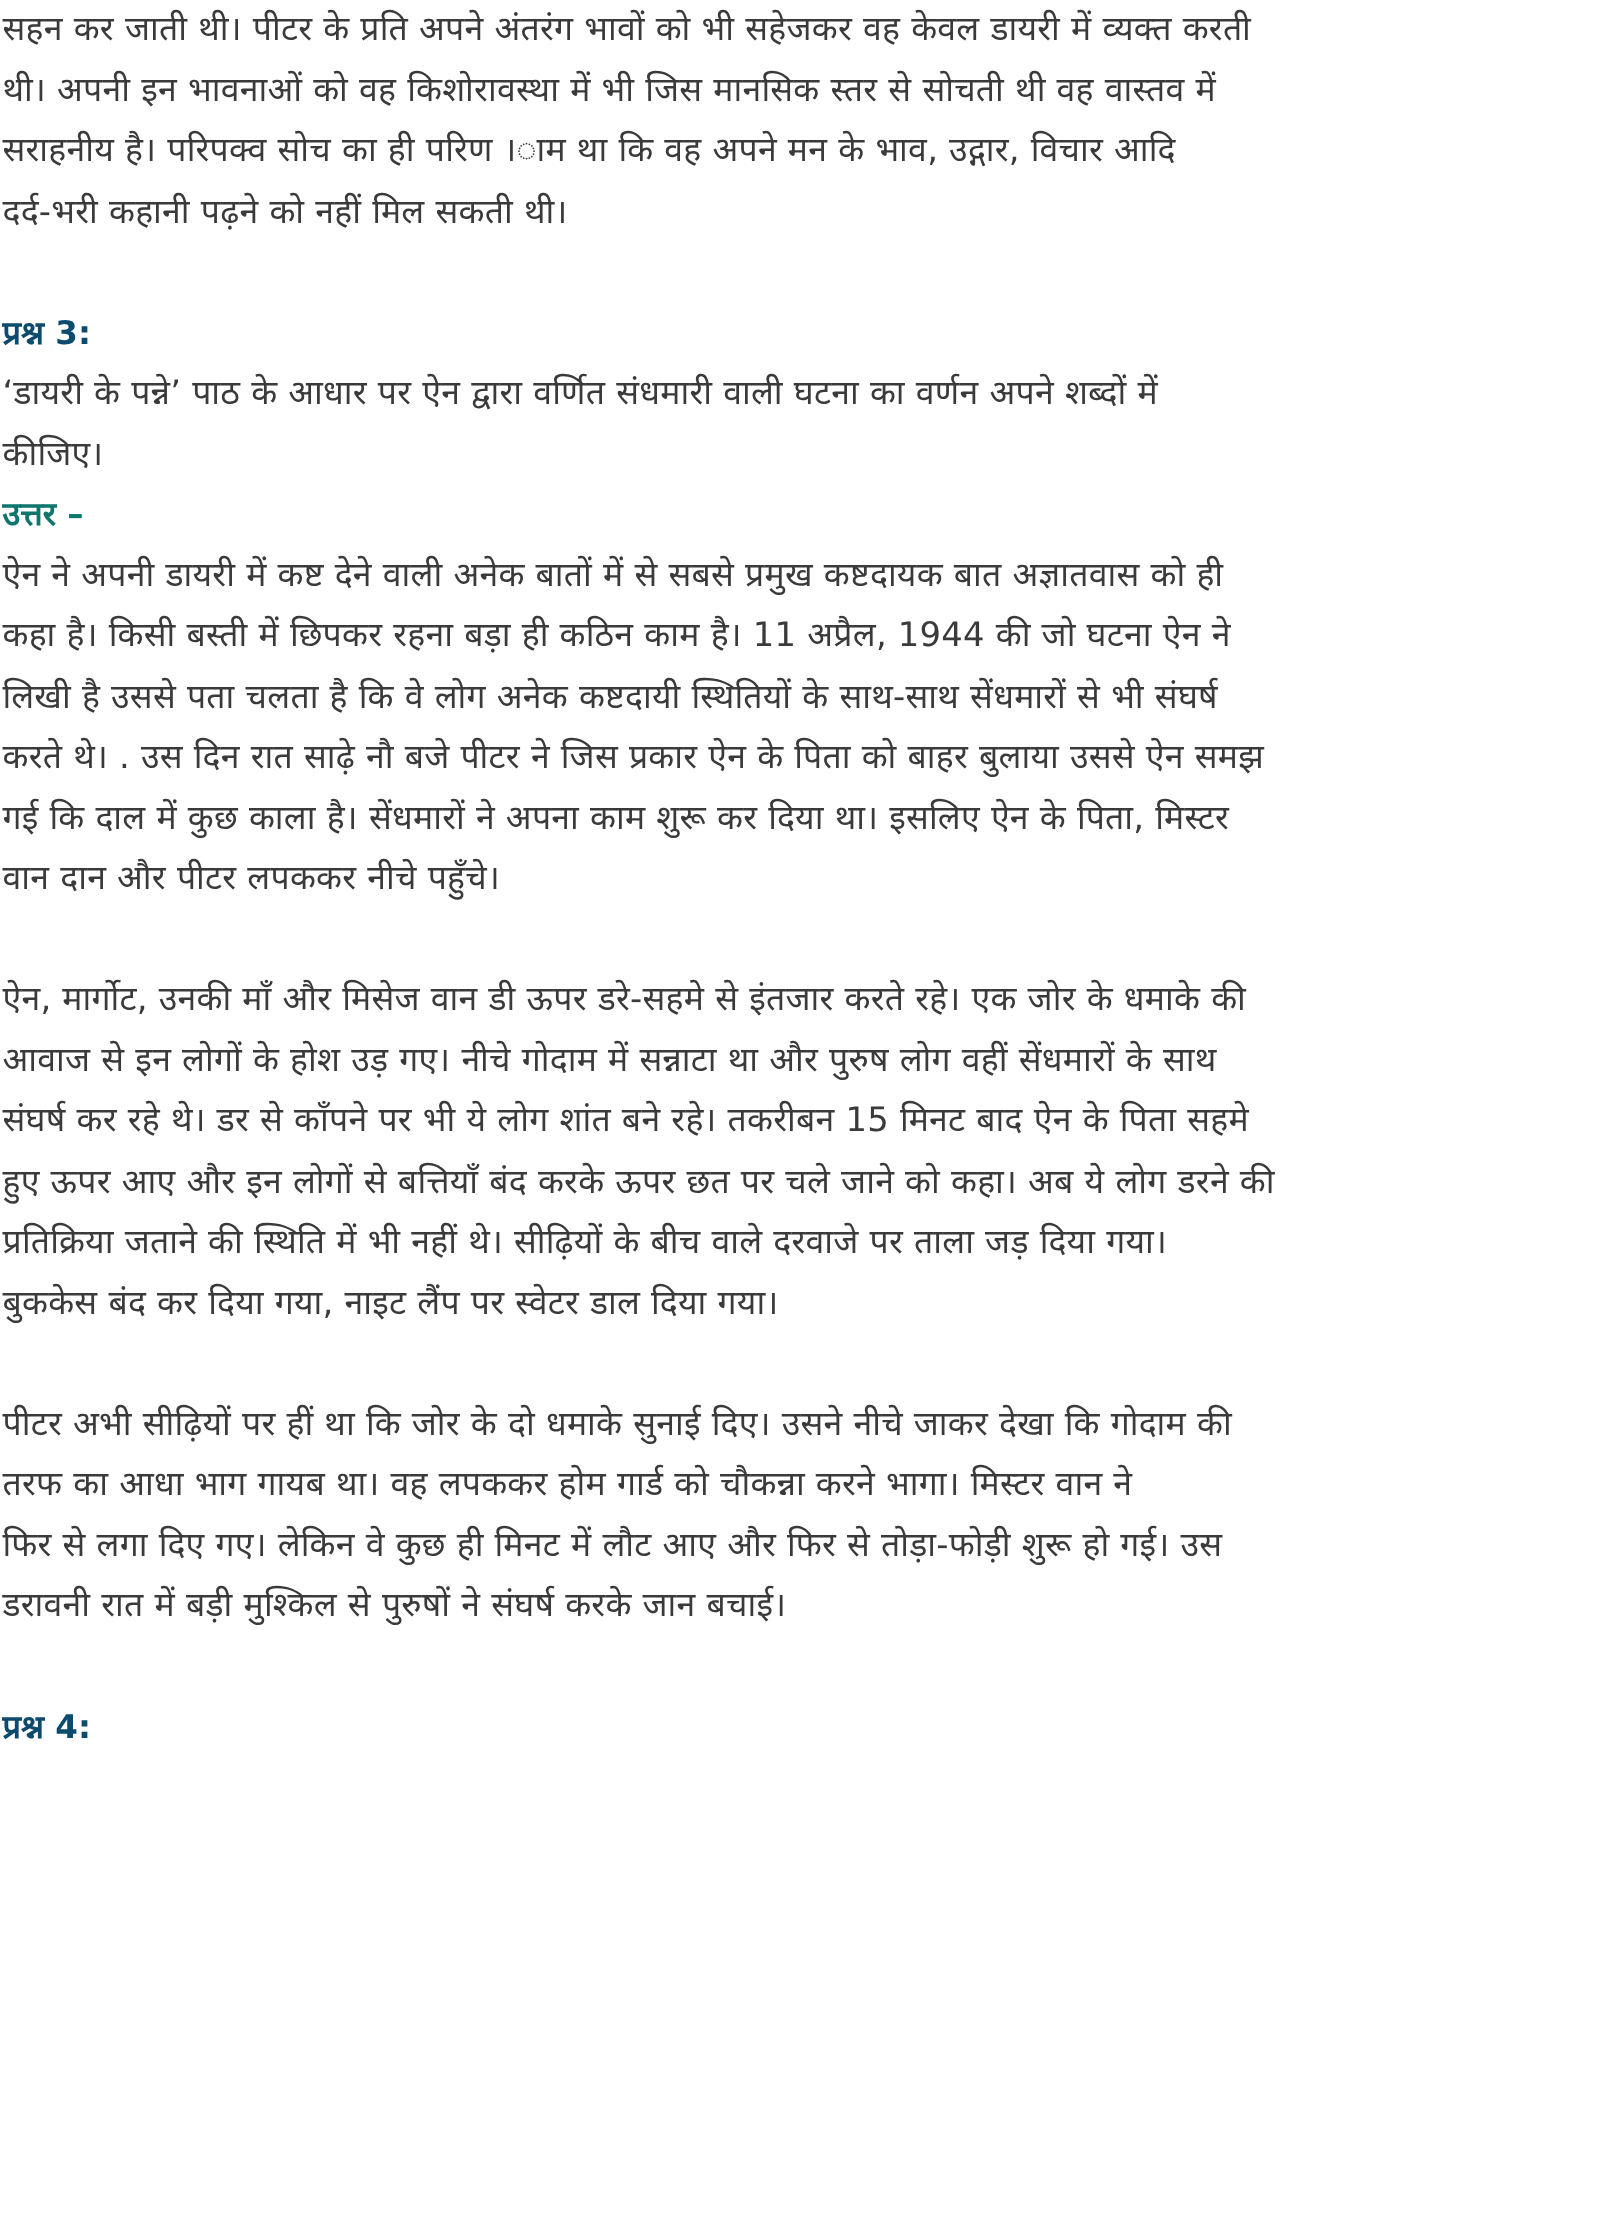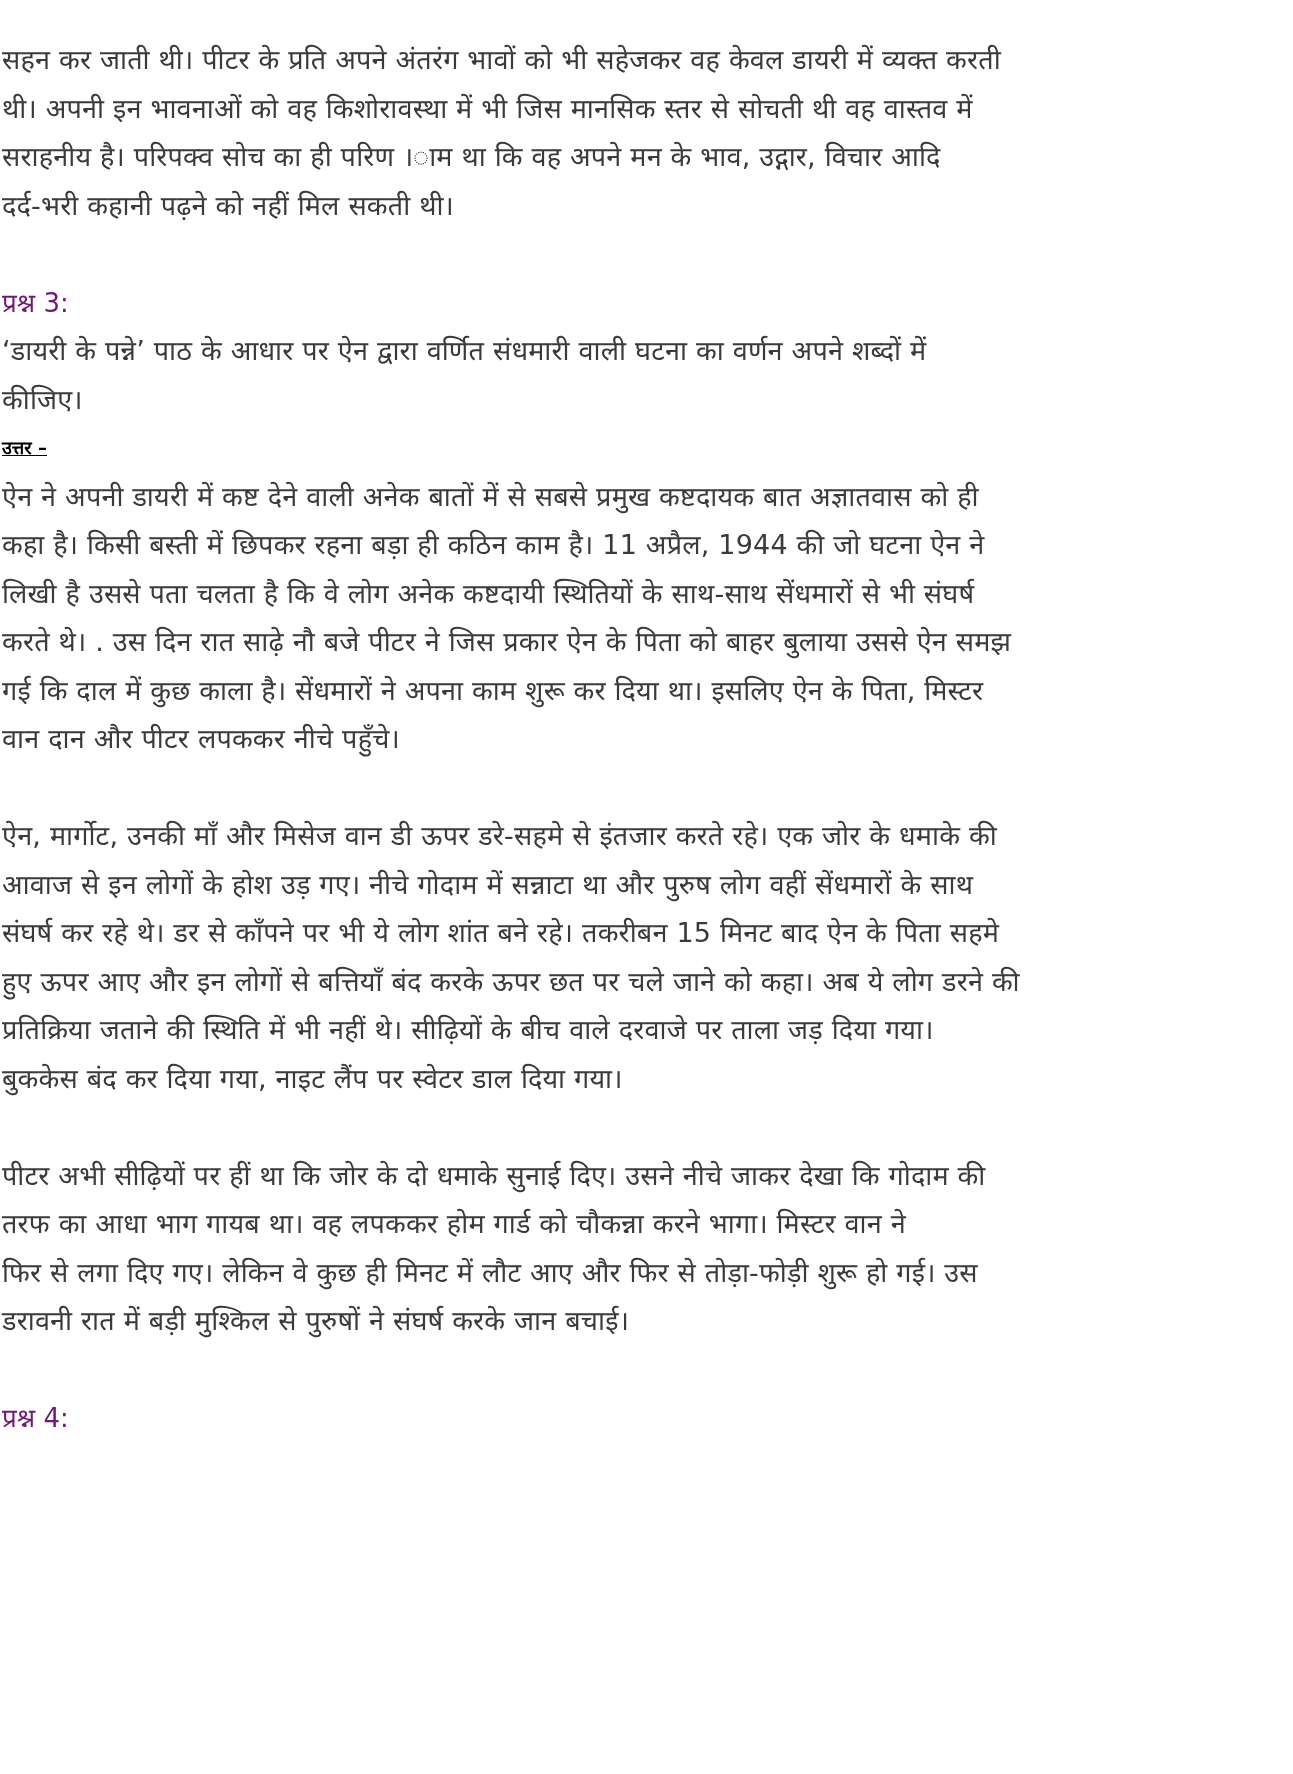--- a/index.html
+++ b/index.html
@@ -10,46 +10,44 @@
   body {
     width: 1293px;
     height: 1774px;
     overflow: hidden;
     font-family: "DejaVu Sans", "Liberation Sans", sans-serif;
     color: #3a3a3a;
   }
   .page {
     padding: 0 0 0 2px;
     width: 1285px;
-    margin-top: 36px;
   }
   .line {
     font-size: 27px;
     line-height: 48.5px;
     height: 48.5px;
     white-space: nowrap;
     letter-spacing: 0.2px;
   }
   .gap {
     height: 48.5px;
   }
   .q-heading {
     font-size: 26px;
-    font-weight: normal;
-    color: #701a75;
+    font-weight: bold;
+    color: #0c4a6e;
     line-height: 48.5px;
     height: 48.5px;
   }
   .a-heading {
-    font-size: 18px;
+    font-size: 26px;
     font-weight: bold;
-    color: #000000;
+    color: #0f766e;
     line-height: 48.5px;
     height: 48.5px;
-    text-decoration: underline;
   }
 </style>
 </head>
 <body>
 
 <div class="page">
 
   <div>
     <div class="line">सहन कर जाती थी। पीटर के प्रति अपने अंतरंग भावों को भी सहेजकर वह केवल डायरी में व्यक्त करती</div>
     <div class="line">थी। अपनी इन भावनाओं को वह किशोरावस्था में भी जिस मानसिक स्तर से सोचती थी वह वास्तव में</div>

